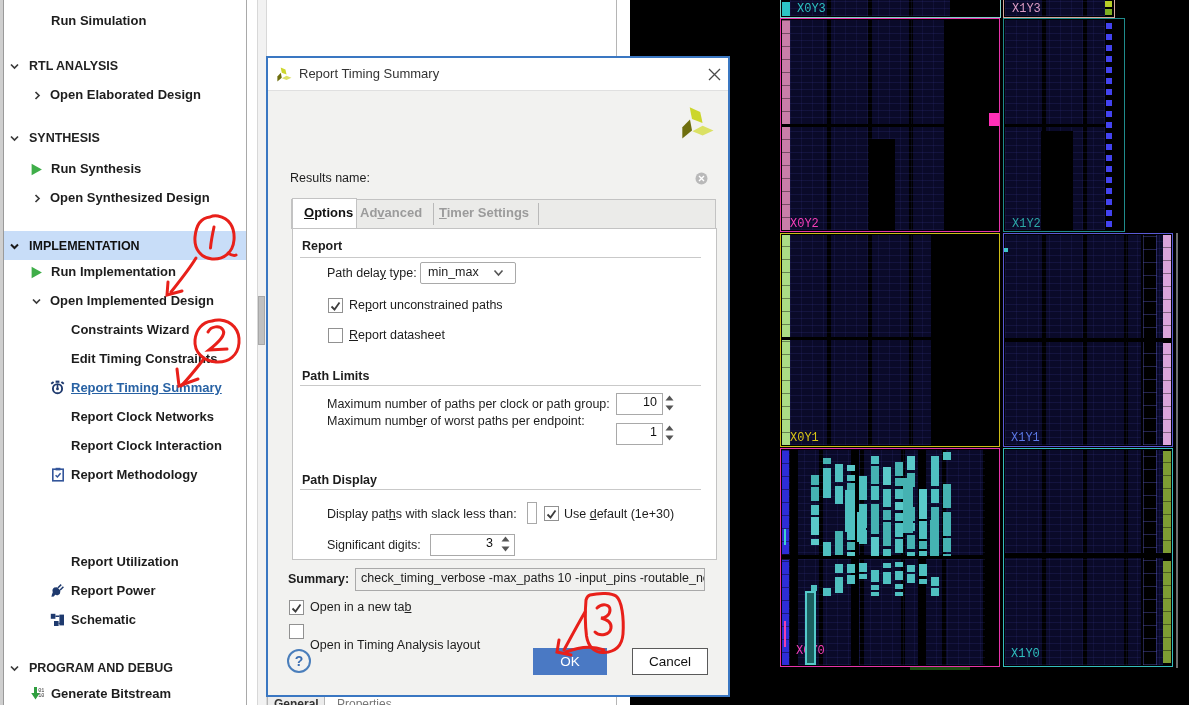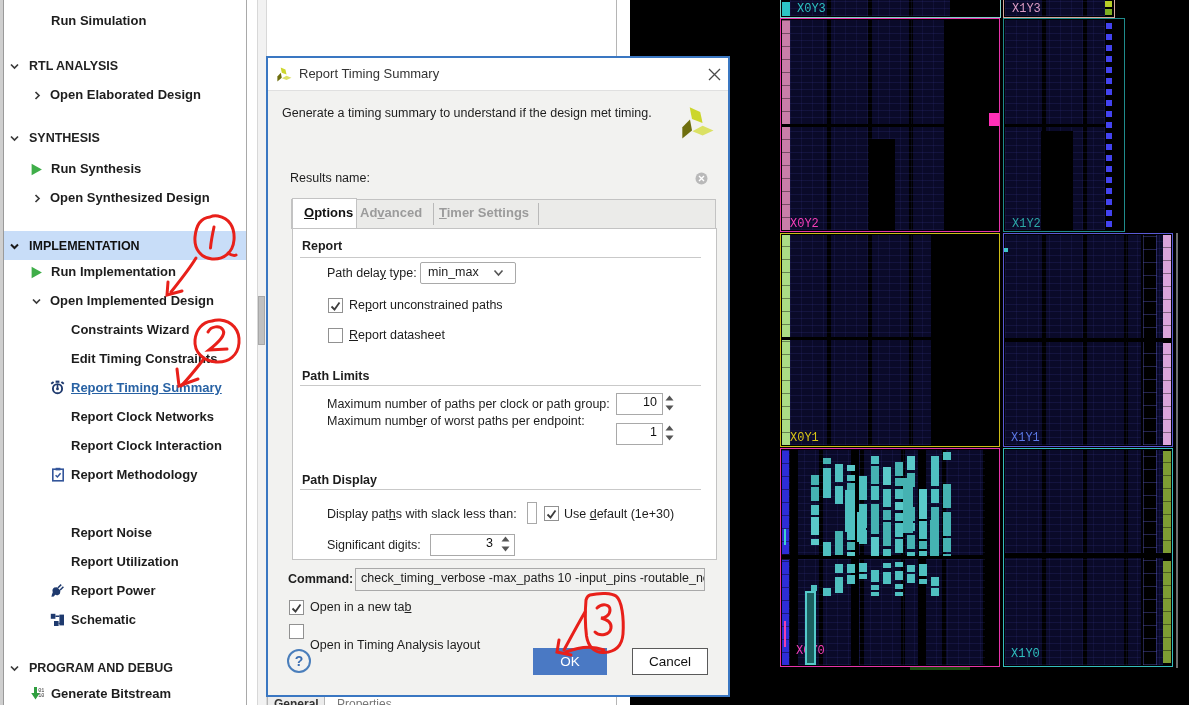--- a/index.html
+++ b/index.html
@@ -305,23 +305,20 @@
         <span class="t" style="left:71px">Report Clock Interaction</span>
       </div>
     <div class="row" style="top:466px">
         <svg class="chev" style="left:51px;width:14px;height:15px;top:1px" viewBox="0 0 14 15">
           <rect x="1.8" y="2.2" width="10.4" height="11.6" fill="none" stroke="#33559a" stroke-width="1.6"></rect>
           <rect x="4.6" y="0.8" width="4.8" height="2.6" fill="#33559a"></rect>
           <path d="M4.6 8.2 L6.4 10 L9.6 6.2" stroke="#33559a" stroke-width="1.5" fill="none"></path>
         </svg>
         <span class="t" style="left:71px">Report Methodology</span>
       </div>
-    <div class="row" style="top:524px">
-        <span class="t" style="left:71px">Report Noise</span>
-      </div>
     <div class="row" style="top:553px">
         <span class="t" style="left:71px">Report Utilization</span>
       </div>
     <div class="row" style="top:582px">
         <svg class="chev" style="left:50px;width:15px;height:15px;top:1px" viewBox="0 0 15 15">
           <path d="M2.8 9.2 C2 7.4 2.6 5.6 4.2 4.6 L7.2 4.2 L10.4 7.4 L10 10.4 C9 12 7 12.6 5.2 11.8 L3.8 13.4 L1.4 13.8 L2 11.2 Z" fill="#1f3a6e"></path>
           <path d="M8 4.8 L11.2 1.6 M10.2 7 L13.4 3.8" stroke="#1f3a6e" stroke-width="1.5"></path>
         </svg>
         <span class="t" style="left:71px">Report Power</span>
       </div>
@@ -360,21 +357,20 @@
       <svg class="x1" style="left:7px;top:7px" width="18" height="18" viewBox="0 0 40 40">
           <polygon points="12.7,5.3 23.2,10 25.6,21 15,17" fill="#ccd62c"></polygon>
           <polygon points="13,17.4 5.3,25.3 5.3,36.6 15,28.4" fill="#6e6e0e"></polygon>
           <polygon points="15.4,29.2 25.6,23.7 36.5,28.4 25.6,33.4" fill="#dbe164"></polygon>
         </svg>
       <span id="dtext">Report Timing Summary</span>
       <svg class="x1" id="closex" viewBox="0 0 13 13">
           <path d="M1 1 L12 12 M12 1 L1 12" stroke="#4a4a4a" stroke-width="1.3"></path>
         </svg>
     </div>
-    <span class="lbl" style="left:14px;top:48px">Generate a timing summary to understand if the design met timing.</span>
     <svg class="x1" style="left:409px;top:44px" width="40" height="40" viewBox="0 0 40 40">
         <polygon points="12.7,5.3 23.2,10 25.6,21 15,17" fill="#ccd62c"></polygon>
         <polygon points="13,17.4 5.3,25.3 5.3,36.6 15,28.4" fill="#6e6e0e"></polygon>
         <polygon points="15.4,29.2 25.6,23.7 36.5,28.4 25.6,33.4" fill="#dbe164"></polygon>
       </svg>
     <span class="lbl" style="left:22px;top:113px">Results name:</span>
     <svg class="x1" style="left:427px;top:114px" width="13" height="13" viewBox="0 0 13 13">
         <circle cx="6.5" cy="6.5" r="6" fill="#b9b9b9"></circle>
         <path d="M4 4 L9 9 M9 4 L4 9" stroke="#fff" stroke-width="1.4"></path>
       </svg>
@@ -426,21 +422,21 @@
           <path d="M2.5 6.5 L5.5 9.5 L10.5 2.5" stroke="#3d3d3d" stroke-width="1.8" fill="none"></path>
         </svg></div>
     <span class="lbl" style="left:296px;top:449px">Use <u>d</u>efault (1e+30)</span>
     <span class="lbl" style="left:59px;top:480px">Significant digits:</span>
     <div class="spin" style="left:162px;top:476px;width:62px;height:18px;padding:1px 21px 1px 0">3</div>
     <svg class="x1" style="left:233px;top:478px" width="9" height="16" viewBox="0 0 9 16">
         <path d="M4.5 0.5 L8.5 5.5 H0.5 Z" fill="#555"></path>
         <path d="M0.5 10.5 H8.5 L4.5 15.5 Z" fill="#555"></path>
       </svg>
 
-    <span class="lbl b" style="left:20px;top:514px">Command:</span>
+    <span class="lbl b" style="left:20px;top:514px">Summary:</span>
     <div class="abs" style="left:87px;top:510px;width:343px;height:19px;background:#f0f0ee;border:1px solid #a9a9a9;font-size:12.5px;color:#1d1d1d;padding:2px 0 0 5px;overflow:hidden;white-space:nowrap">check_timing_verbose -max_paths 10 -input_pins -routable_ne</div>
     <div class="cb" style="left:21px;top:542px"><svg width="13" height="13" viewBox="0 0 13 13">
           <path d="M2.5 6.5 L5.5 9.5 L10.5 2.5" stroke="#3d3d3d" stroke-width="1.8" fill="none"></path>
         </svg></div>
     <span class="lbl" style="left:42px;top:542px">Open in a new ta<u>b</u></span>
     <div class="cb" style="left:21px;top:566px"></div>
     <span class="lbl" style="left:42px;top:580px">Open in Timing Analysis layout</span>
     <div class="abs" id="helpc">?</div>
     <div class="btn" id="okbtn">OK</div>
     <div class="btn" id="cancelbtn">Cancel</div>

